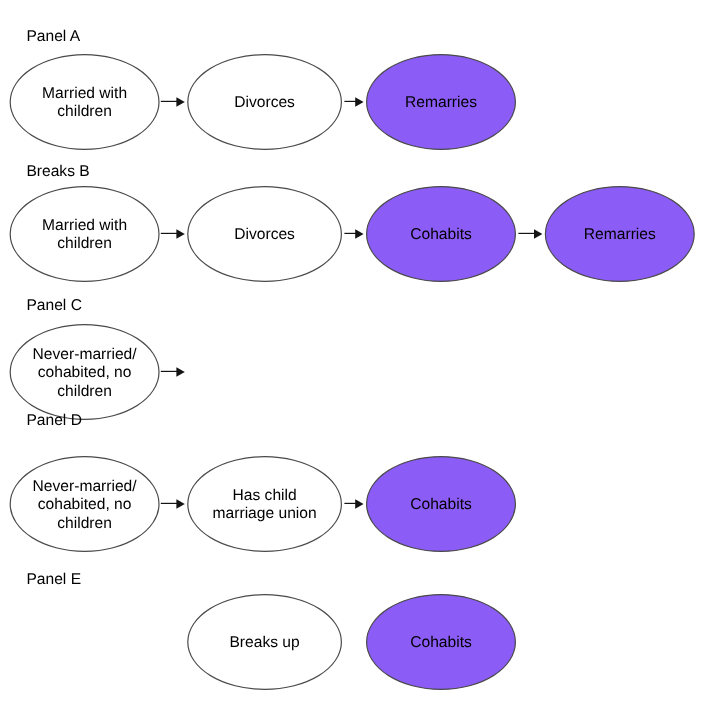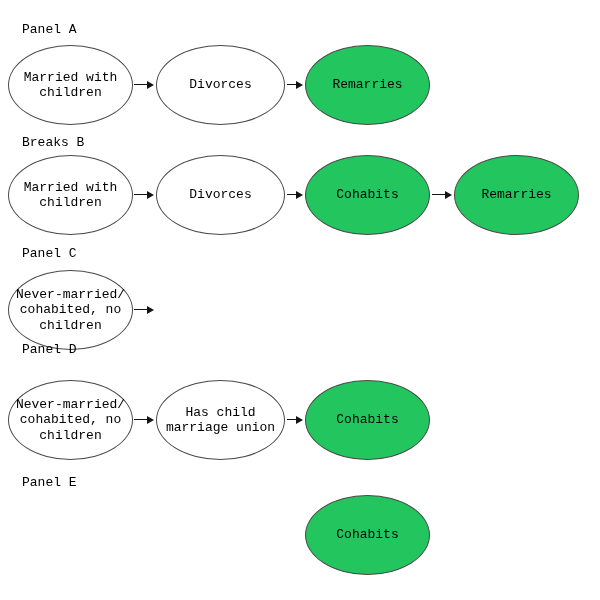--- a/index.html
+++ b/index.html
@@ -5,21 +5,21 @@
   html, body {
     margin: 0;
     padding: 0;
     background: #ffffff;
   }
   .canvas {
     position: relative;
     width: 600px;
     height: 600px;
     background: #ffffff;
-    font-family: Liberation Mono, monospace;
+    font-family: Liberation Sans, sans-serif;
     color: #000000;
     overflow: hidden;
   }
   .panel-label {
     position: absolute;
     left: 22px;
     font-size: 13px;
     line-height: 14px;
     white-space: nowrap;
   }
@@ -33,21 +33,21 @@
     position: absolute;
     height: 80px;
     box-sizing: border-box;
     border: 1px solid #4a4a4a;
     border-radius: 50%;
     background: #ffffff;
     display: flex;
     align-items: center;
     justify-content: center;
   }
-  .node.shaded { background: #22c55e; }
+  .node.shaded { background: #8b5cf6; }
   .node .txt {
     font-size: 13px;
     line-height: 15.5px;
     text-align: center;
     white-space: pre-line;
     padding: 0 6px;
   }
   .c1 { left: 8px;   width: 125px; }
   .c2 { left: 156px; width: 129px; }
   .c3 { left: 305px; width: 125px; }
@@ -145,17 +145,20 @@
   <div class="node c2 rd">
     <span class="txt">Has child
 marriage union</span>
   </div>
   <div class="arrow g2 yd"></div>
   <div class="node c3 rd shaded">
     <span class="txt">Cohabits</span>
   </div>
 
   <div class="panel-label le">Panel E</div>
+  <div class="node c2 re">
+    <span class="txt">Breaks up</span>
+  </div>
   <div class="node c3 re shaded">
     <span class="txt">Cohabits</span>
   </div>
 
 </div>
 
 </body></html>

